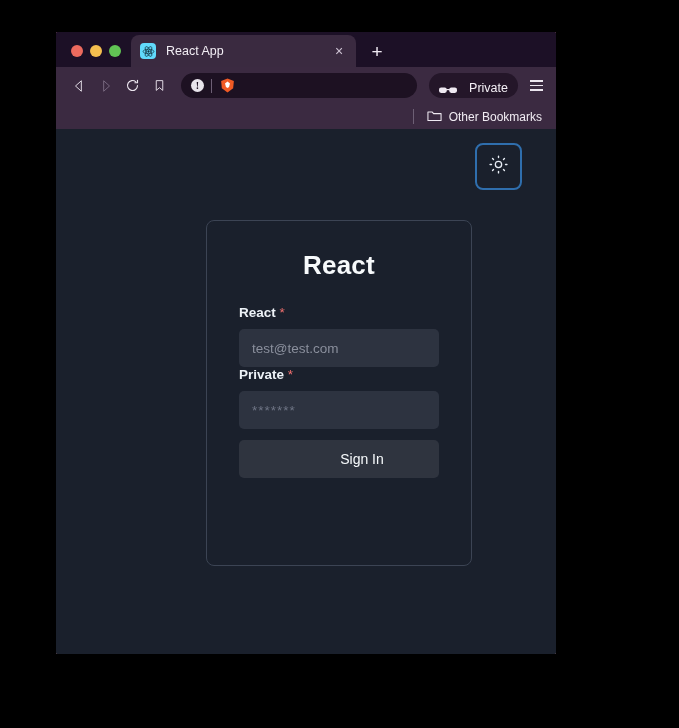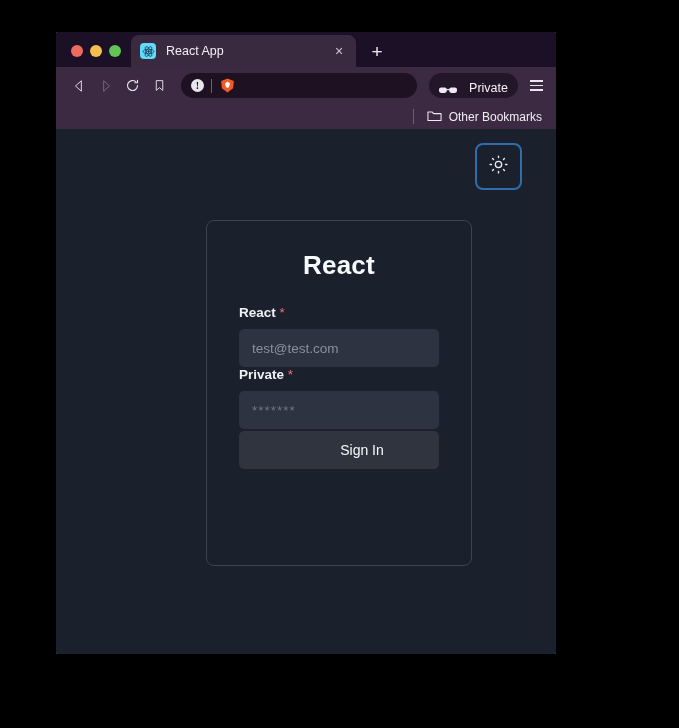--- a/index.html
+++ b/index.html
@@ -223,21 +223,21 @@
   #password-input::placeholder{ color:#6f7585; letter-spacing:1px; }
   #sign-in-button{
     width:100%;
     height:38px;
     background:#2f343f;
     border:none;
     border-radius:5px;
     color:#f7fafc;
     font-size:14px;
     font-family:"Liberation Sans", sans-serif;
-    margin-top:2px;
+    margin-top:11px;
     padding-left:46px;
   }
 </style>
 </head>
 <body>
 
 <div id="browser-window">
 
   <div id="tab-strip">
     <div id="traffic-lights">

